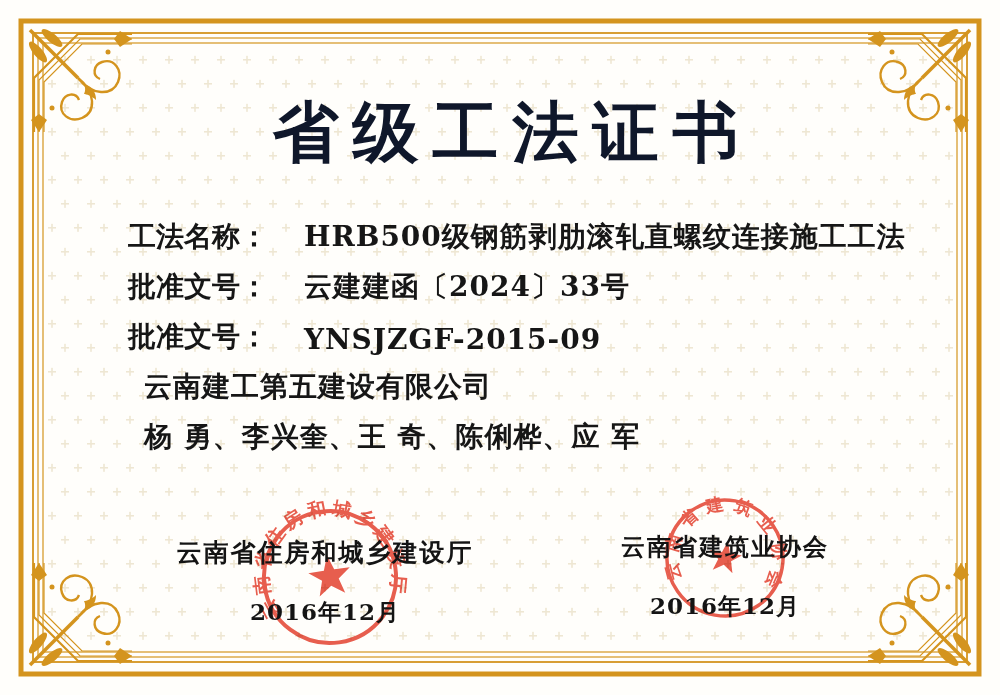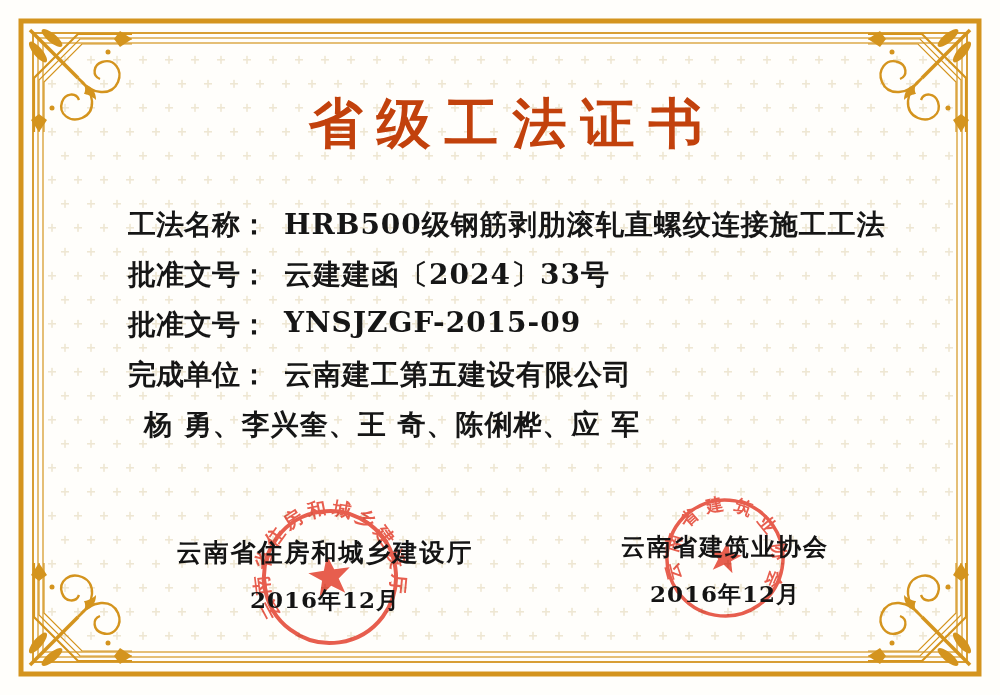--- a/index.html
+++ b/index.html
@@ -6,33 +6,33 @@
   .cert{
     position:relative;width:1000px;height:695px;background:#fffefb;
     font-family:"DejaVu Serif","Liberation Serif",serif;overflow:hidden;
   }
   .bg-layer{position:absolute;left:0;top:0;z-index:0;}
   .seal{position:absolute;z-index:1;opacity:.82;mix-blend-mode:multiply;}
   .seal-left{left:248px;top:495px;transform:rotate(-8deg);}
   .seal-right{left:659px;top:492px;transform:rotate(10deg);}
   .title{
     position:absolute;left:0;right:0;top:88px;z-index:2;
-    text-align:center;font-size:54px;font-weight:bold;color:#c2410c;
+    text-align:center;font-size:66px;font-weight:bold;color:#0f172a;
     letter-spacing:14px;padding-left:25px;
   }
   .fields{position:absolute;left:128px;top:206px;z-index:2;}
-  .row{height:50px;display:flex;align-items:flex-start;white-space:nowrap;}
+  .row{height:50px;display:flex;align-items:flex-end;white-space:nowrap;gap:20px;}
   .flabel,.fvalue{font-size:28px;font-weight:bold;color:#161616;}
   .fvalue{margin-left:16px;letter-spacing:1px;}
   .sig{position:absolute;z-index:3;text-align:center;color:#141414;}
   .sig-left{left:175px;top:536px;width:300px;}
   .sig-right{left:597px;top:531px;width:256px;}
   .org{font-size:25px;font-weight:bold;letter-spacing:2px;}
   .sig-right .org{font-size:24px;}
-  .date{font-size:23px;font-weight:bold;margin-top:16px;letter-spacing:1px;}
+  .date{font-size:23px;font-weight:bold;margin-top:28px;letter-spacing:1px;}
 </style>
 </head>
 <body>
 
 <div class="cert">
 
   <svg class="bg-layer" width="1000" height="695" viewBox="0 0 1000 695">
     <defs>
       <pattern id="pluspat" width="26" height="48" patternUnits="userSpaceOnUse">
         <g fill="#E9DFC6" opacity="0.75">
@@ -105,21 +105,20 @@
     </div>
     <div class="row">
       <span class="flabel">批准文号：</span>
       <span class="fvalue">云建建函〔2024〕33号</span>
     </div>
     <div class="row">
       <span class="flabel">批准文号：</span>
       <span class="fvalue">YNSJZGF-2015-09</span>
     </div>
     <div class="row">
-      <span class="flabel">完成单位：</span>
       <span class="fvalue">云南建工第五建设有限公司</span>
     </div>
     <div class="row">
       <span class="fvalue">杨 勇、李兴奎、王 奇、陈俐桦、应 军</span>
     </div>
   </div>
 
   <div class="sig sig-left">
     <div class="org">云南省住房和城乡建设厅</div>
     <div class="date">2016年12月</div>

